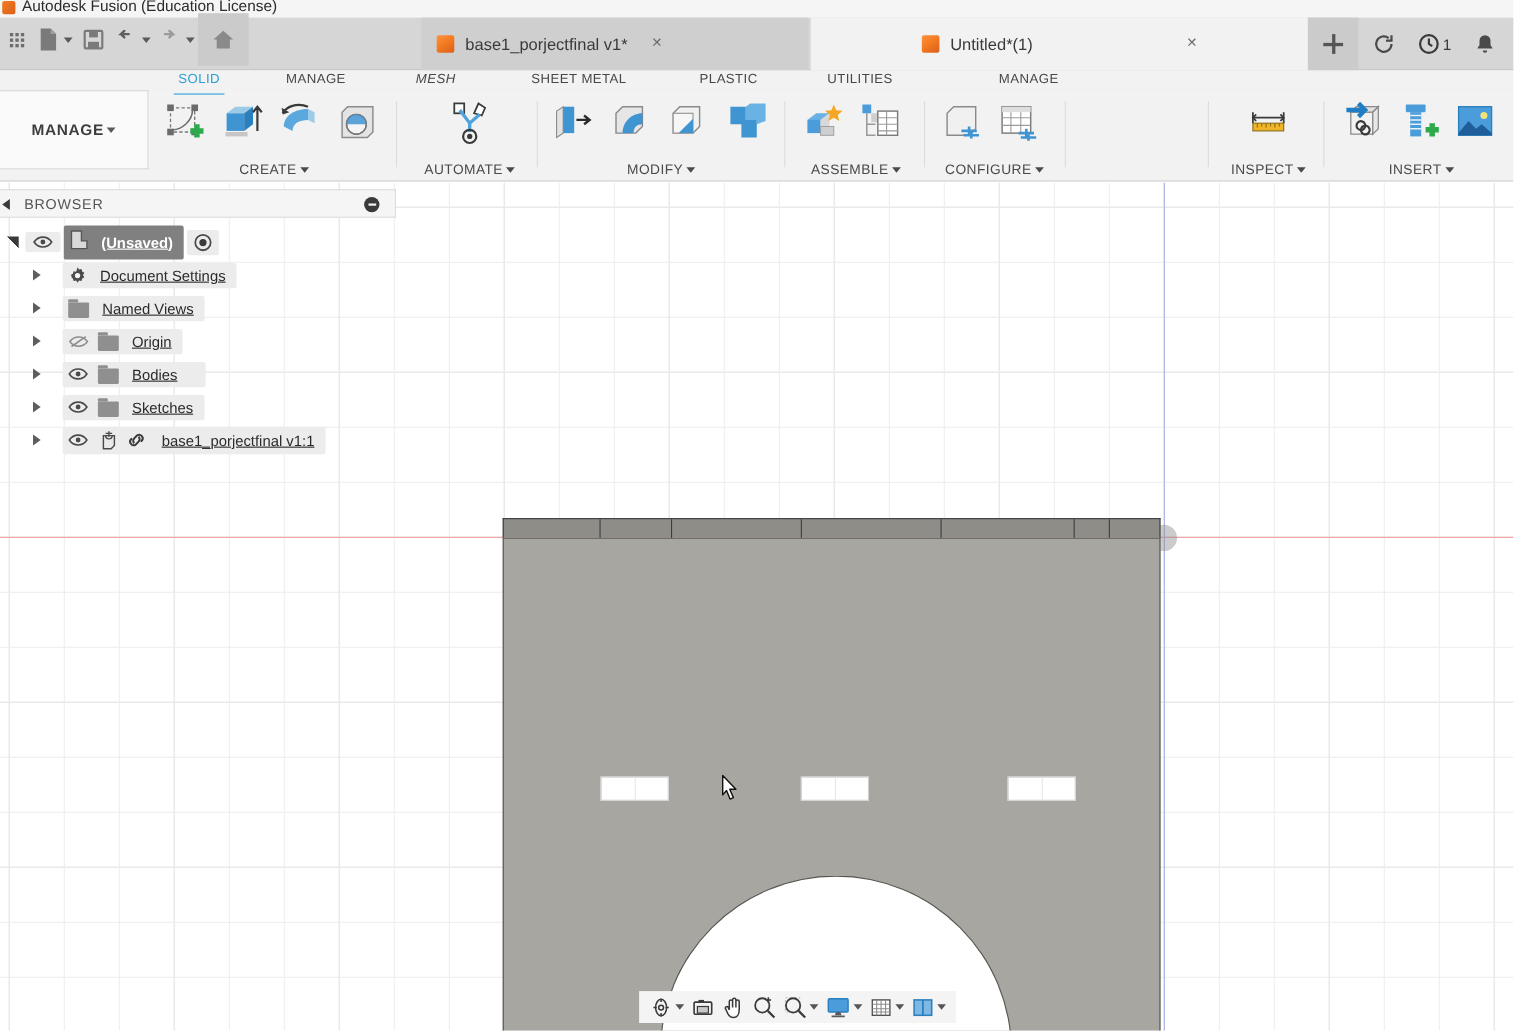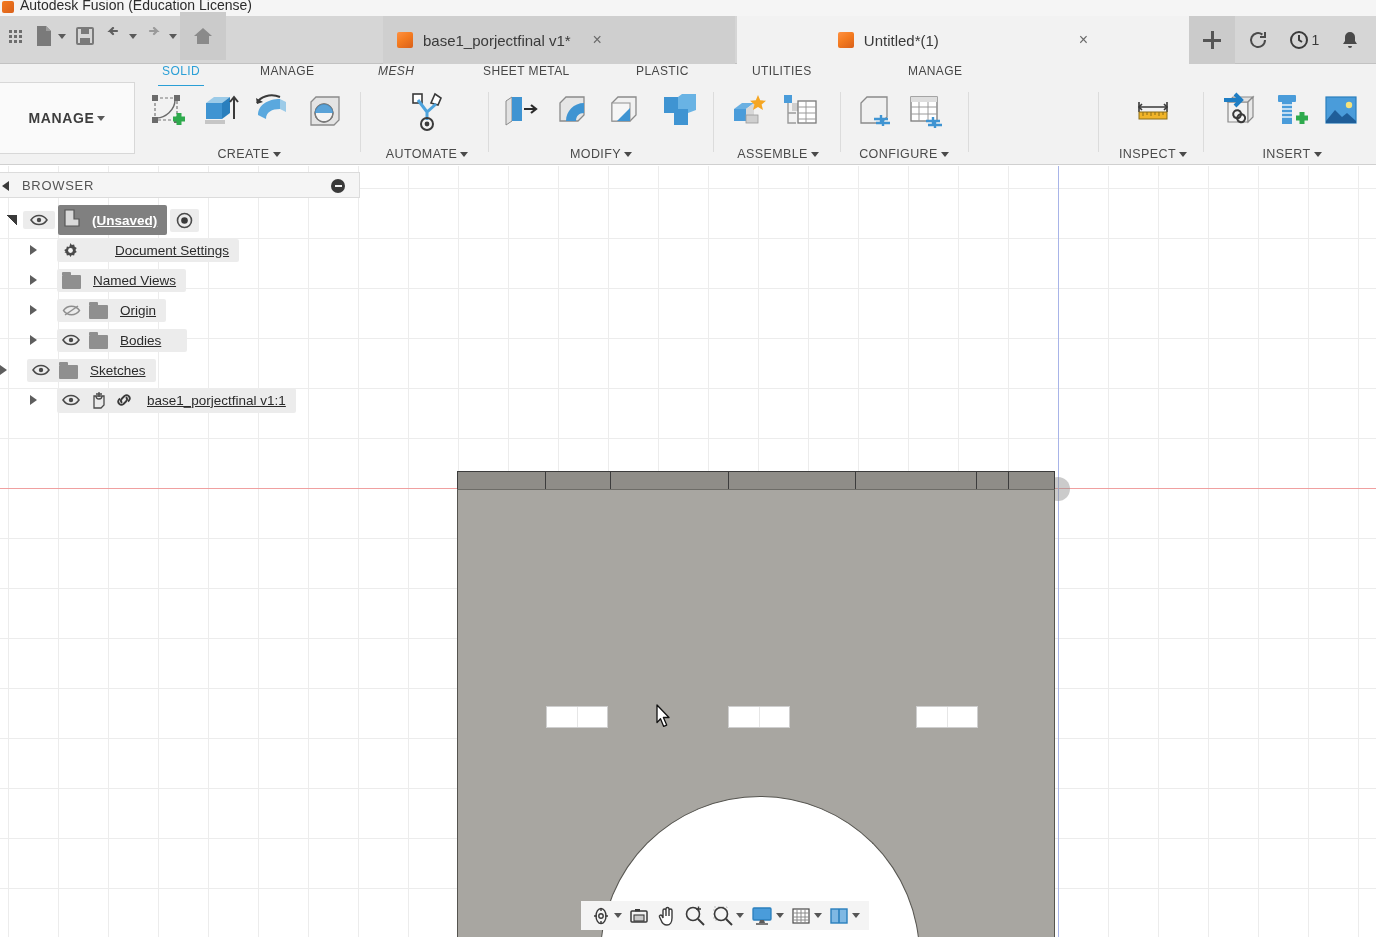--- a/index.html
+++ b/index.html
@@ -601,21 +601,21 @@
       <span class="pill" style="margin-left:3px;">
         <svg width="17" height="17" viewBox="0 0 17 17">
             <circle cx="8.5" cy="8.5" r="7" fill="none" stroke="#4a4a4a" stroke-width="1.6"></circle>
             <circle cx="8.5" cy="8.5" r="3.3" fill="#3a3a3a"></circle>
           </svg>
       </span>
     </div>
 
     <div class="trow" style="padding-left:30px;">
       <span class="twist"></span>
-      <span class="pill" style="margin-left:14px;padding:3px 10px 3px 5px;gap:24px;">
+      <span class="pill" style="margin-left:14px;padding:3px 10px 3px 5px;">
         <span style="margin-right:12px;display:flex;">
           <svg width="17" height="17" viewBox="0 0 17 17">
               <path d="M8.5 1l1.3 2 2.3-.5.6 2.3 2 1.2-1.3 2 1.3 2-2 1.2-.6 2.3-2.3-.5-1.3 2-1.3-2-2.3.5-.6-2.3-2-1.2L3.6 10 2.3 8l2-1.2.6-2.3 2.3.5z" fill="#4a4a4a"></path>
               <circle cx="8.5" cy="8.5" r="2.4" fill="#f5f5f5"></circle>
             </svg>
         </span>
         <span class="lbl">Document Settings</span>
       </span>
     </div>
 
@@ -648,43 +648,43 @@
           <svg width="18" height="12" viewBox="0 0 18 12">
               <path d="M1 6s3-4.5 8-4.5S17 6 17 6s-3 4.5-8 4.5S1 6 1 6z" fill="none" stroke="#4a4a4a" stroke-width="1.5"></path>
               <circle cx="9" cy="6" r="2.2" fill="#4a4a4a"></circle>
             </svg>
         </span>
         <span class="folder" style="margin:3px 12px 0 8px;"></span>
         <span class="lbl">Bodies</span>
       </span>
     </div>
 
-    <div class="trow" style="">
-      <span class="twist"></span>
-      <span class="pill" style="margin-left:14px;padding:3px 10px 3px 4px;">
-        <span class="eye">
-          <svg width="18" height="12" viewBox="0 0 18 12">
-              <path d="M1 6s3-4.5 8-4.5S17 6 17 6s-3 4.5-8 4.5S1 6 1 6z" fill="none" stroke="#4a4a4a" stroke-width="1.5"></path>
-              <circle cx="9" cy="6" r="2.2" fill="#4a4a4a"></circle>
-            </svg>
-        </span>
-        <span class="folder" style="margin:3px 12px 0 8px;"></span>
-        <span class="lbl">Sketches</span>
-      </span>
-    </div>
-
     <div class="trow" style="padding-left:30px;">
       <span class="twist"></span>
       <span class="pill" style="margin-left:14px;padding:3px 10px 3px 4px;">
         <span class="eye">
           <svg width="18" height="12" viewBox="0 0 18 12">
               <path d="M1 6s3-4.5 8-4.5S17 6 17 6s-3 4.5-8 4.5S1 6 1 6z" fill="none" stroke="#4a4a4a" stroke-width="1.5"></path>
               <circle cx="9" cy="6" r="2.2" fill="#4a4a4a"></circle>
             </svg>
         </span>
+        <span class="folder" style="margin:3px 12px 0 8px;"></span>
+        <span class="lbl">Sketches</span>
+      </span>
+    </div>
+
+    <div class="trow" style="padding-left:30px;">
+      <span class="twist"></span>
+      <span class="pill" style="margin-left:14px;padding:3px 10px 3px 4px;">
+        <span class="eye">
+          <svg width="18" height="12" viewBox="0 0 18 12">
+              <path d="M1 6s3-4.5 8-4.5S17 6 17 6s-3 4.5-8 4.5S1 6 1 6z" fill="none" stroke="#4a4a4a" stroke-width="1.5"></path>
+              <circle cx="9" cy="6" r="2.2" fill="#4a4a4a"></circle>
+            </svg>
+        </span>
         <span style="margin:0 6px 0 8px;display:flex;">
           <svg width="20" height="19" viewBox="0 0 20 19">
               <path d="M5 5h10v9l-3 3H5z" fill="#eaeaea" stroke="#4a4a4a" stroke-width="1.3"></path>
               <path d="M10 1v5M7 3h6M7 5c0 2 1.5 3 3 3s3-1 3-3" fill="none" stroke="#4a4a4a" stroke-width="1.3"></path>
             </svg>
         </span>
         <span style="margin-right:14px;display:flex;">
           <svg width="18" height="16" viewBox="0 0 18 16">
               <path d="M7 11a3.2 3.2 0 0 1 0-4.5l2.5-2.5a3.2 3.2 0 0 1 4.5 4.5l-1 1" fill="none" stroke="#3a3a3a" stroke-width="1.8"></path>
               <path d="M11 5a3.2 3.2 0 0 1 0 4.5L8.5 12A3.2 3.2 0 0 1 4 7.5l1-1" fill="none" stroke="#3a3a3a" stroke-width="1.8"></path>

